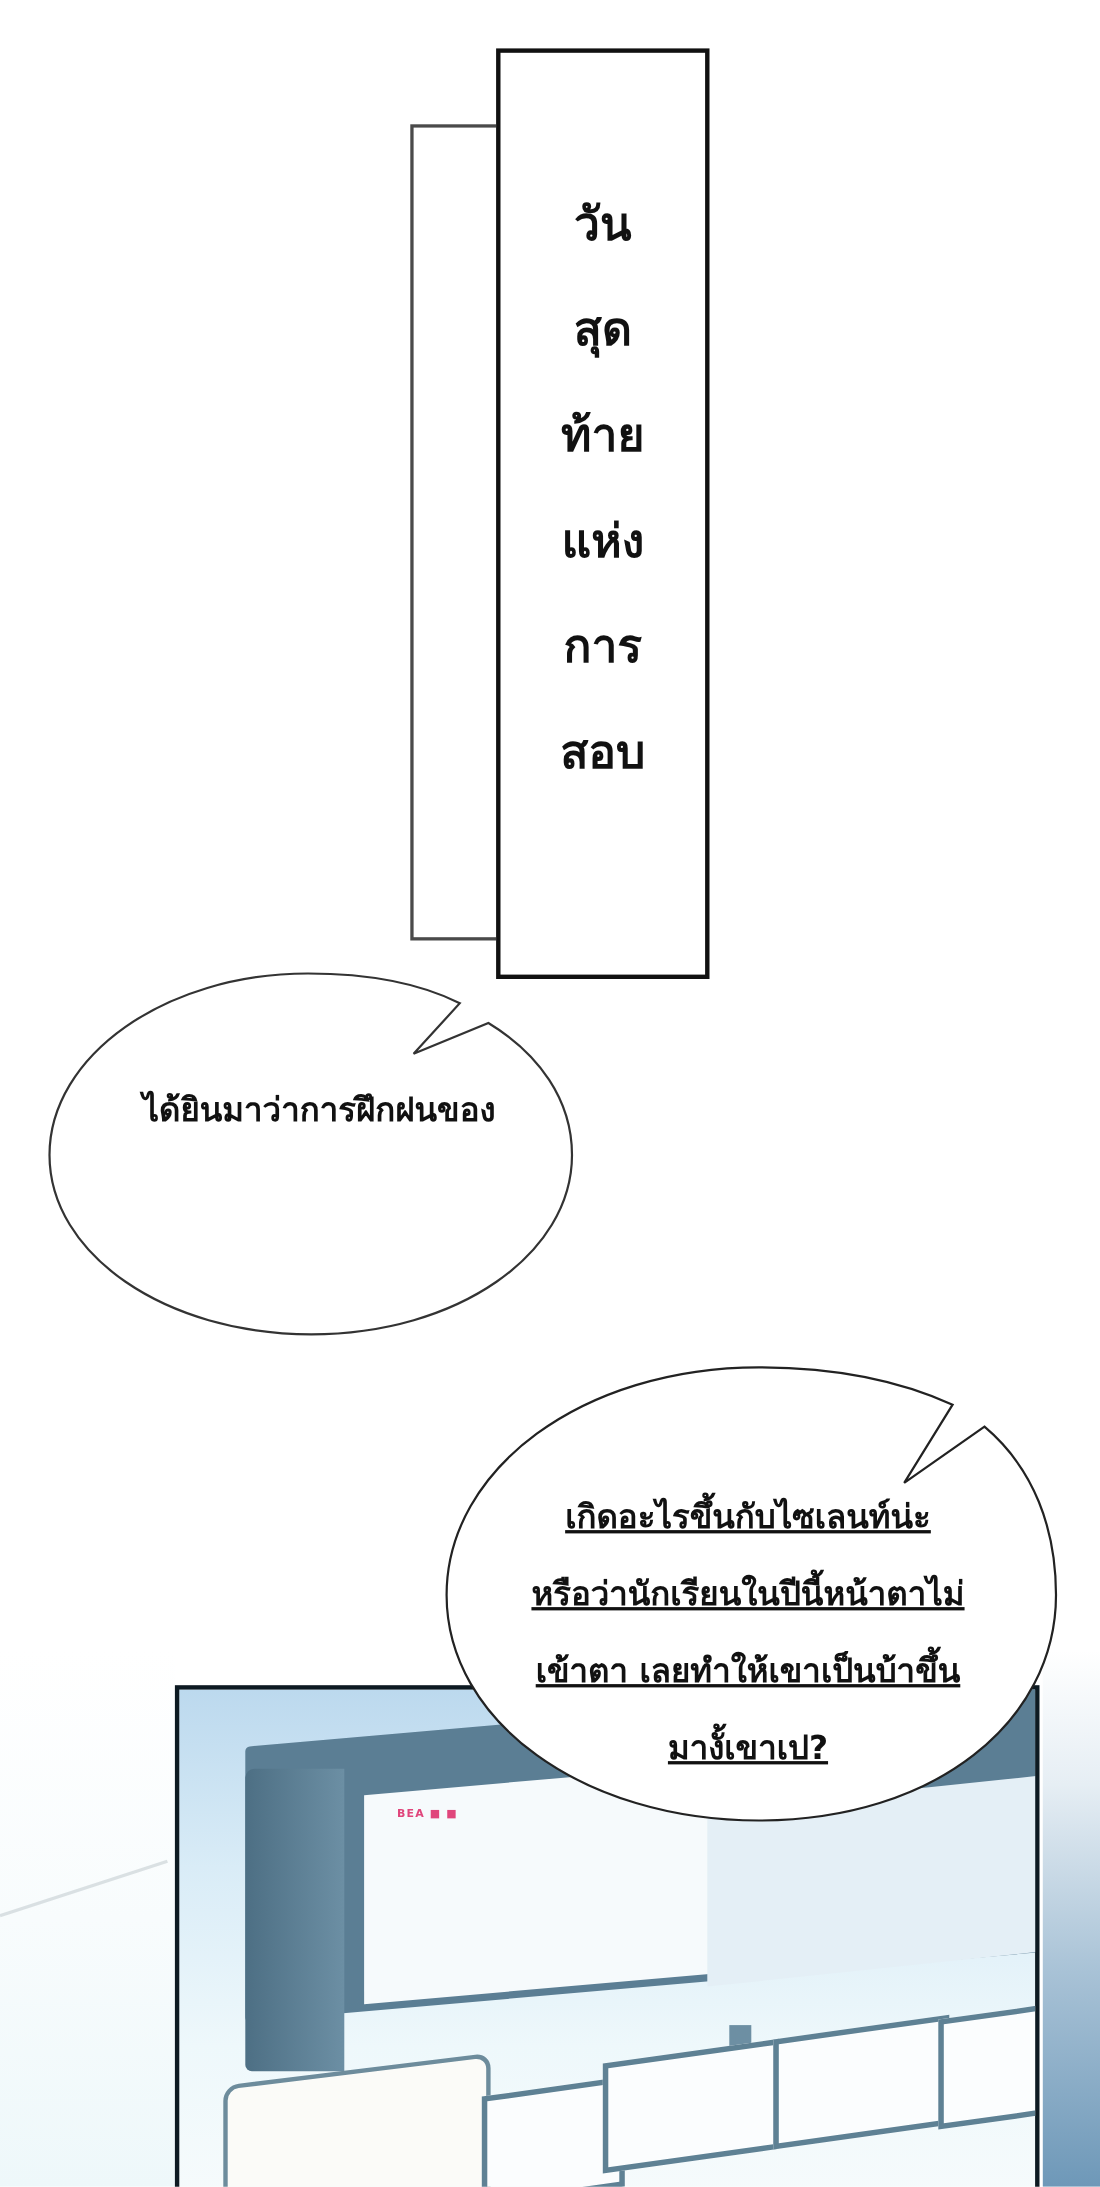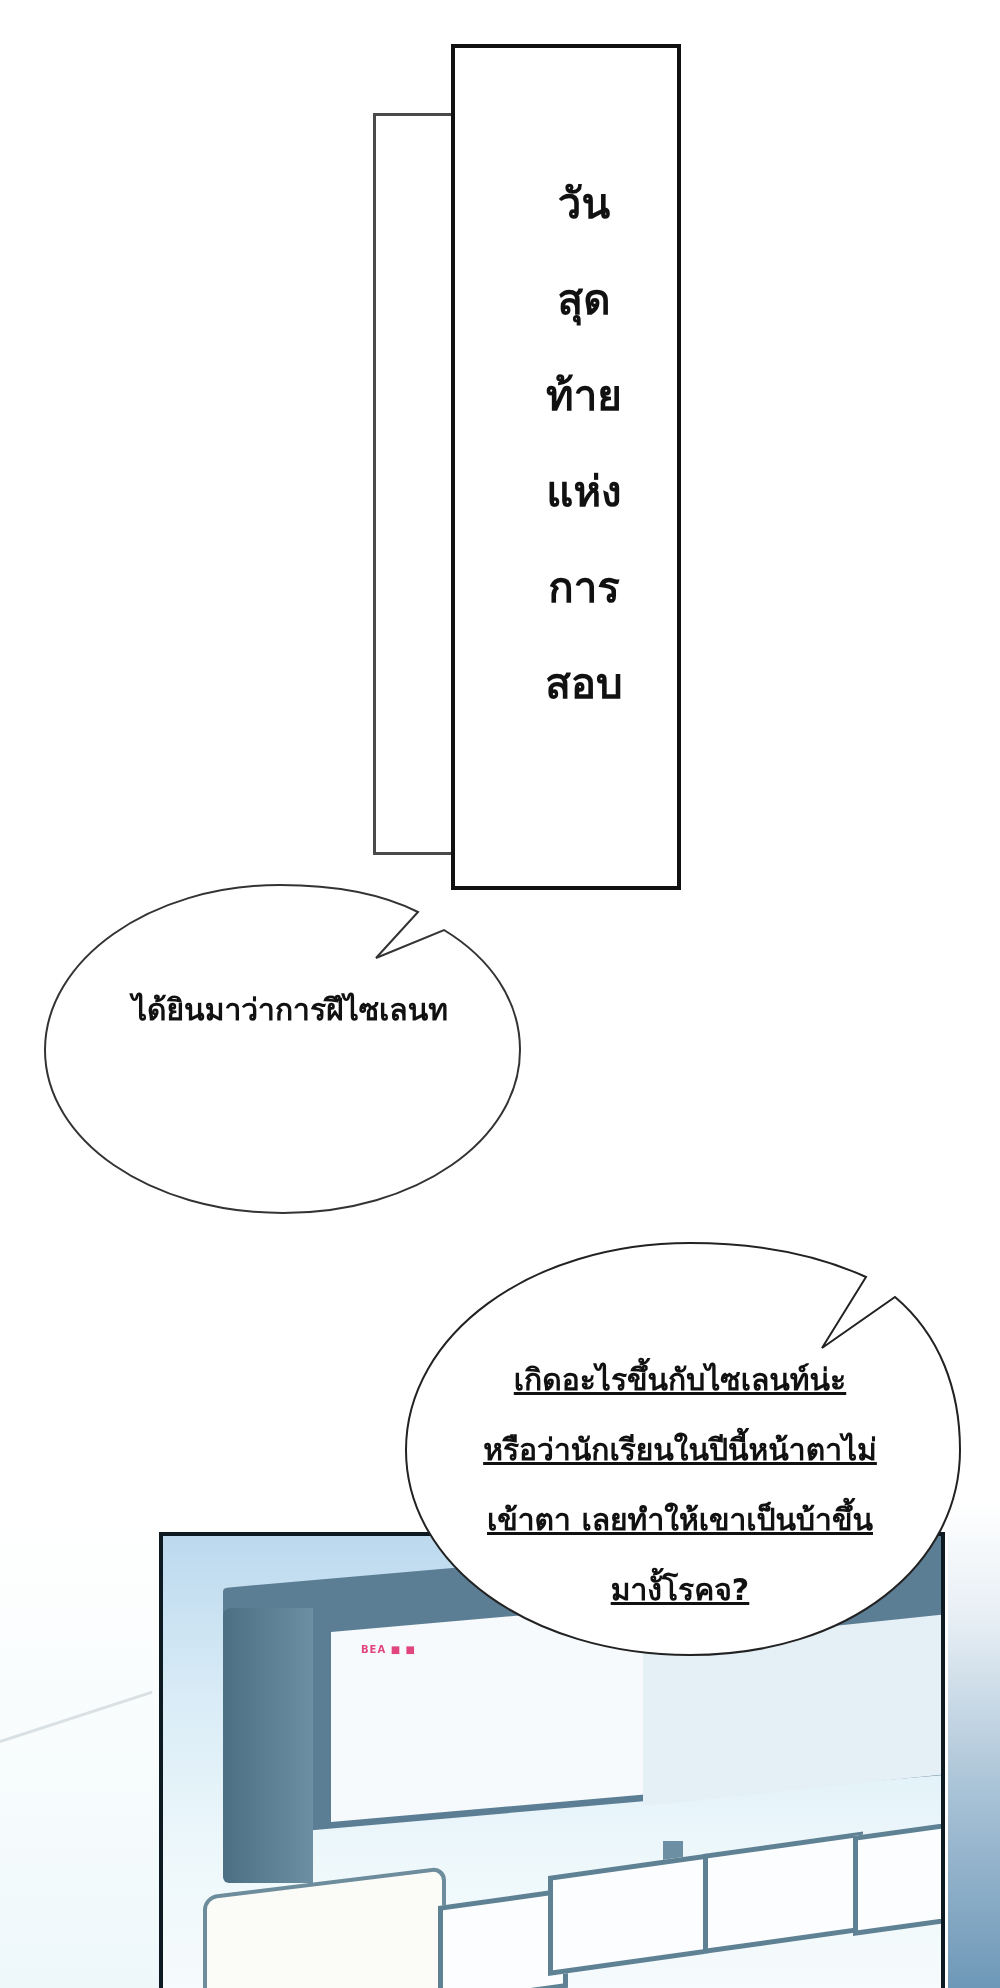--- a/index.html
+++ b/index.html
@@ -42,21 +42,20 @@
       position: absolute;
       left: 451px; top: 44px;
       width: 186px; height: 730px;
       border: 4px solid #111111;
       background: #ffffff;
       display: flex;
       flex-direction: column;
       align-items: center;
       padding-top: 108px;
       box-sizing: content-box;
-      padding-left: 36px;
     }
     .caption-line {
       font-size: 42px;
       font-weight: bold;
       color: #111;
       line-height: 96px;
       text-align: center;
       height: 96px;
     }
     
@@ -171,21 +170,21 @@
   <svg class="bubble" style="left:0; top:0;" width="1000" height="1988" viewBox="0 0 1000 1988">
     <path d="M 418 912
              C 380 893, 330 885, 280 885
              C 150 885, 45 960, 45 1050
              C 45 1140, 150 1213, 283 1213
              C 416 1213, 520 1140, 520 1050
              C 520 1000, 490 958, 444 930
              L 376 958 Z" fill="#ffffff" stroke="#333333" stroke-width="2"></path>
   </svg>
   <div class="bubble-text bubble1-text">
-    <div>ได้ยินมาว่าการฝึไซเลนท</div>
+    <div>ได้ยินมาว่าการฝึกฝนของ</div>
   </div>
 
   <div class="panel">
     <div class="mon-frame"></div>
     <div class="mon-side"></div>
     <div class="screen-left"></div>
     <div class="screen-right"></div>
     <div class="screen-header">BEA ■ ■</div>
     <div class="stand"></div>
     <div class="desk-block"></div>
@@ -201,16 +200,16 @@
              C 530 1243, 406 1335, 406 1450
              C 406 1565, 530 1655, 690 1655
              C 850 1655, 960 1565, 960 1450
              C 960 1390, 940 1335, 895 1297
              L 822 1348 Z" fill="#ffffff" stroke="#222222" stroke-width="2"></path>
   </svg>
   <div class="bubble-text bubble2-text">
     <div>เกิดอะไรขึ้นกับไซเลนท์น่ะ</div>
     <div>หรือว่านักเรียนในปีนี้หน้าตาไม่</div>
     <div>เข้าตา เลยทำให้เขาเป็นบ้าขึ้น</div>
-    <div>มางั้โรคจ?</div>
+    <div>มางั้เขาเป?</div>
   </div>
 
 </div>
 
 </body></html>

